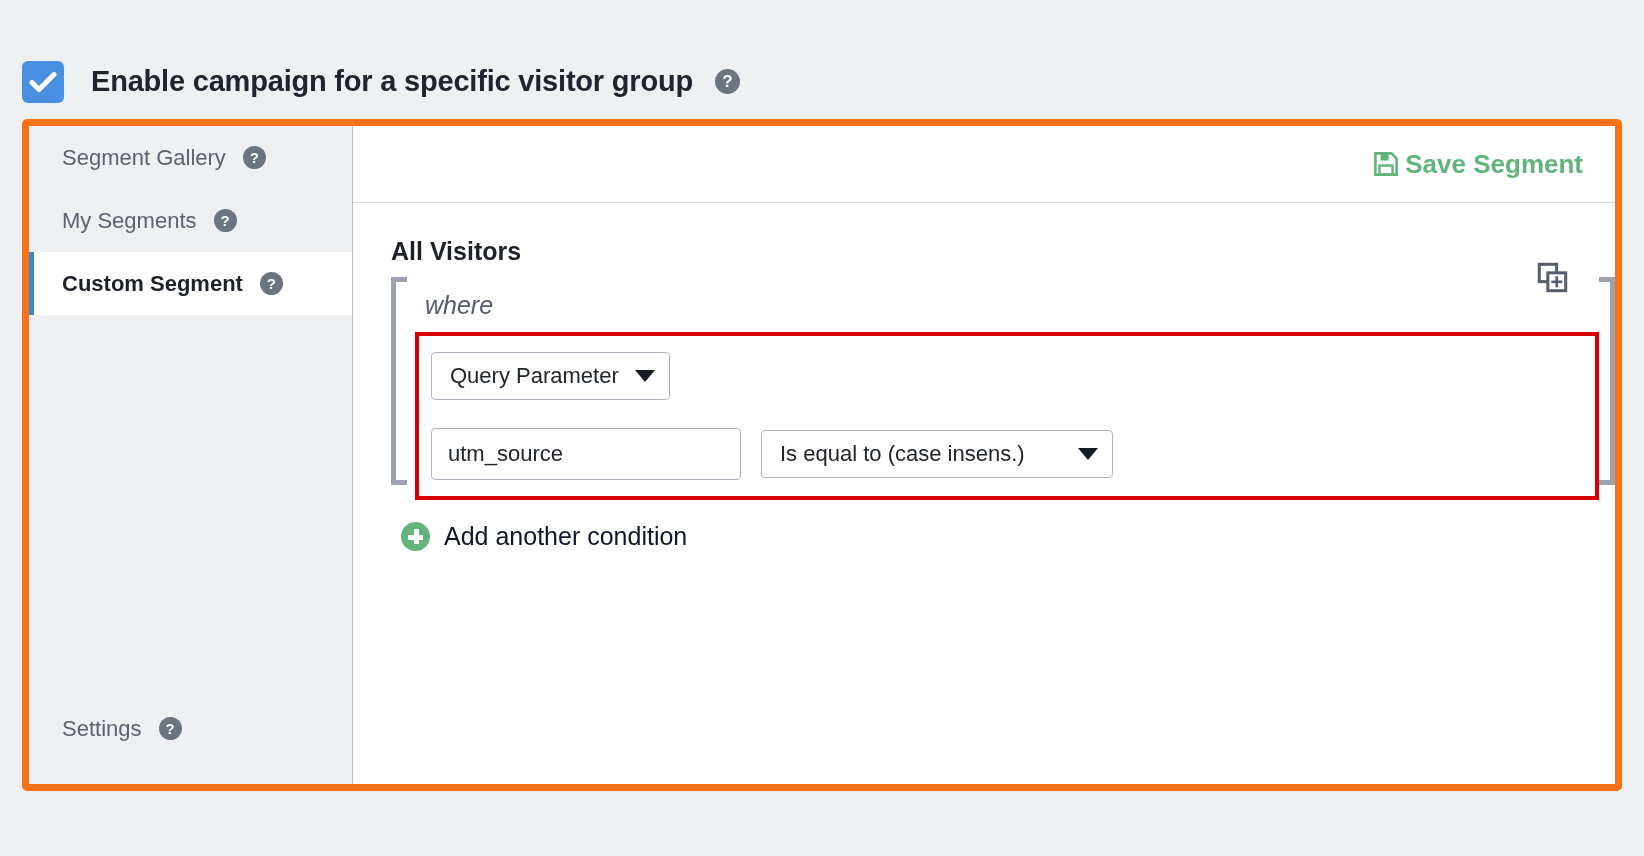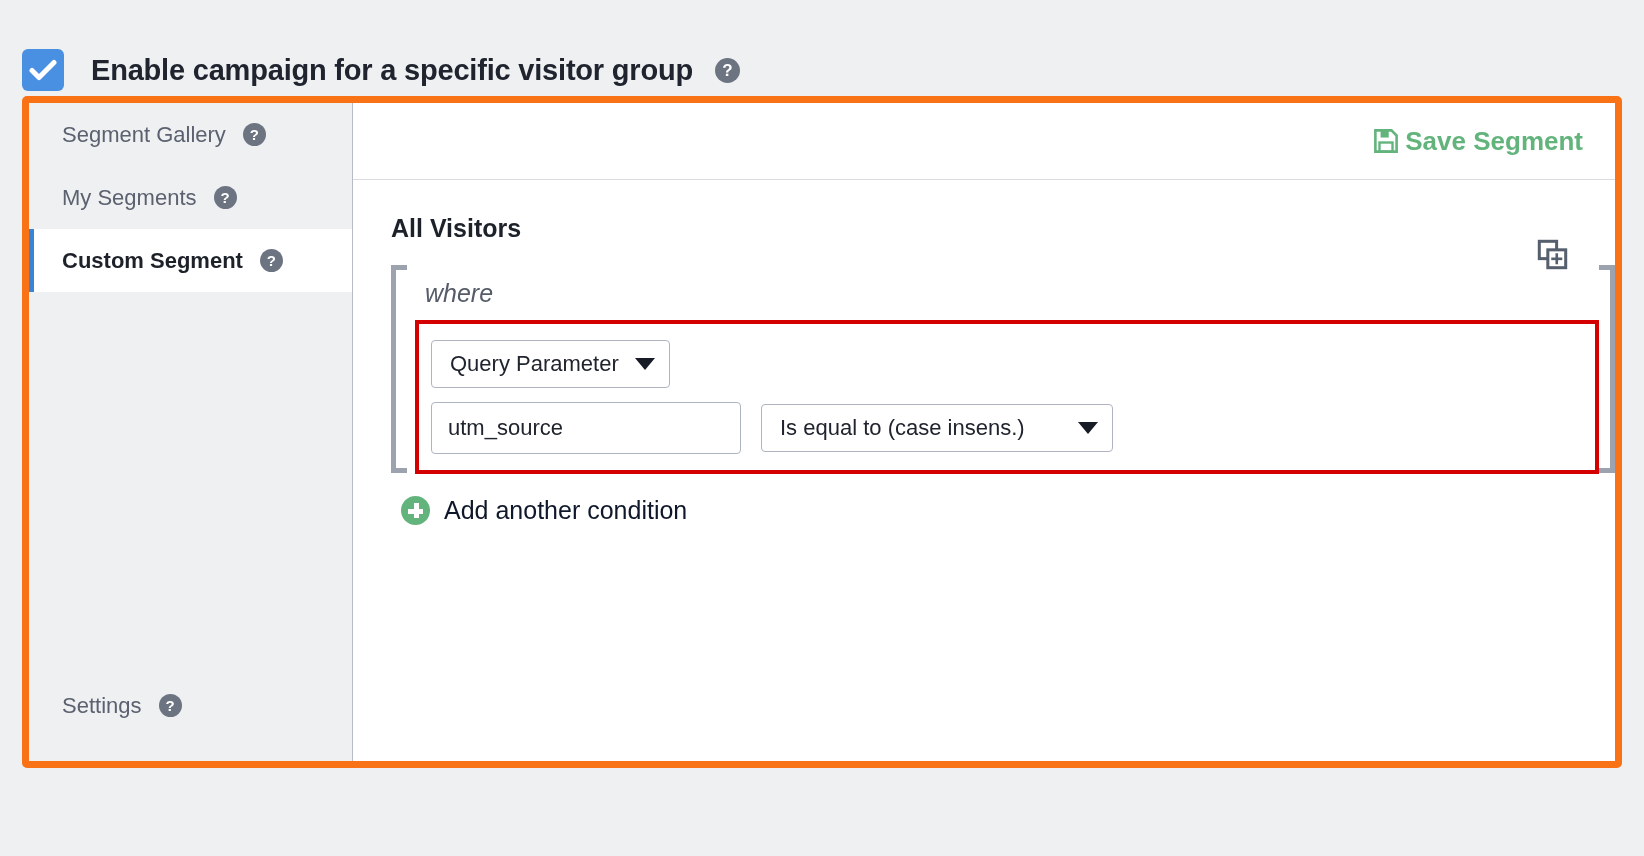--- a/index.html
+++ b/index.html
@@ -14,21 +14,21 @@
     font-family: "Liberation Sans", sans-serif;
     color: #2b2f3a;
     overflow: hidden;
   }
 
   
   .enable-row {
     display: flex;
     align-items: center;
     padding: 44px 0 0 22px;
-    height: 96px;
+    height: 119px;
   }
   .checkbox {
     width: 42px;
     height: 42px;
     border-radius: 6px;
     background: #4a90e2;
     flex: 0 0 auto;
     position: relative;
     cursor: pointer;
   }
@@ -134,21 +134,21 @@
 
   .content-body {
     flex: 1 1 auto;
     padding: 34px 0 0 38px;
     position: relative;
   }
   .all-visitors {
     font-size: 25px;
     font-weight: bold;
     color: #1d2129;
-    margin: 0 0 22px 0;
+    margin: 0 0 11px 0;
   }
 
   .group-wrap {
     display: flex;
     align-items: flex-start;
   }
   
   .bracket {
     width: 16px;
     flex: 0 0 16px;
@@ -169,21 +169,21 @@
     font-style: italic;
     color: #555b68;
     padding: 14px 0 12px 10px;
   }
 
   .condition-box {
     border: 4px solid #d40000;
     padding: 16px 14px 16px 12px;
     display: flex;
     flex-direction: column;
-    gap: 14px;
+    gap: 28px;
     background: #ffffff;
   }
   .cond-row { display: flex; align-items: center; gap: 20px; }
 
   .select-btn {
     display: inline-flex;
     align-items: center;
     justify-content: space-between;
     gap: 16px;
     background: #ffffff;

